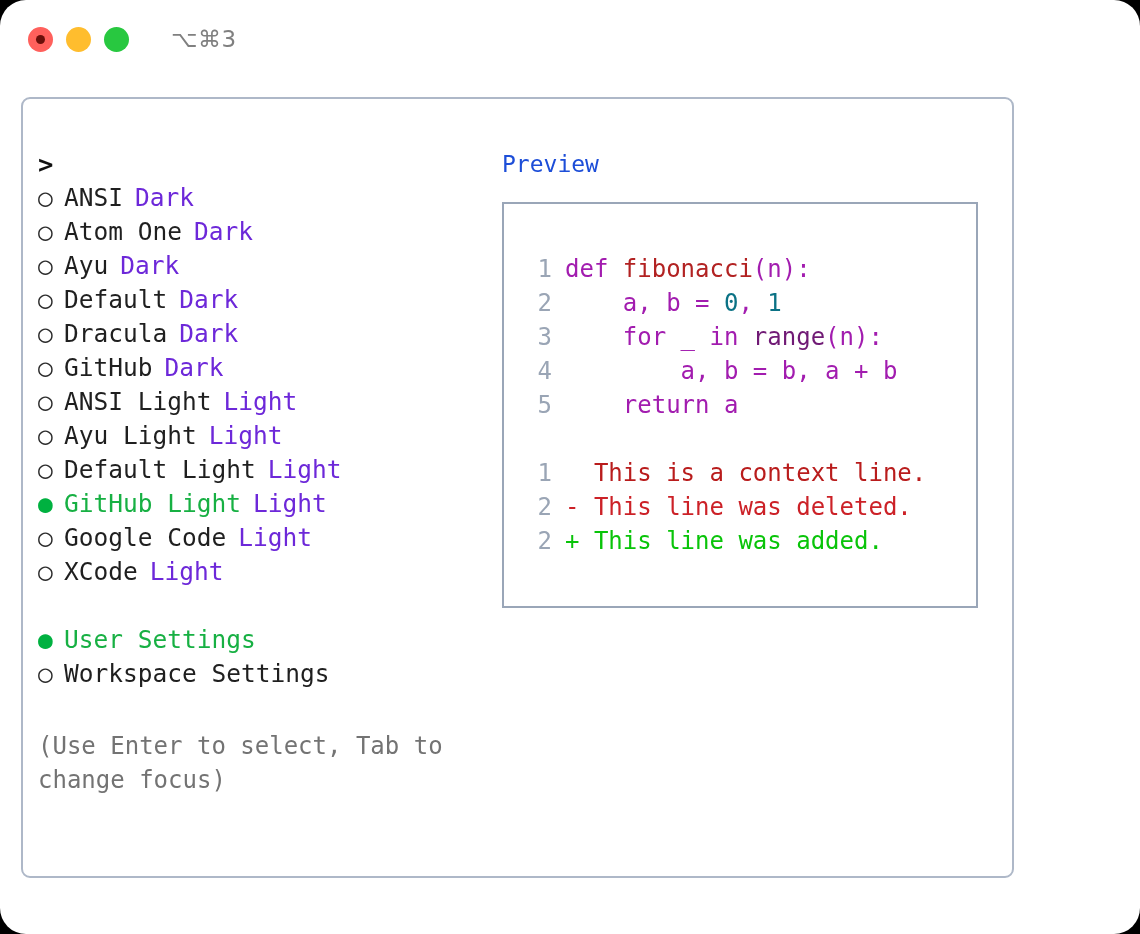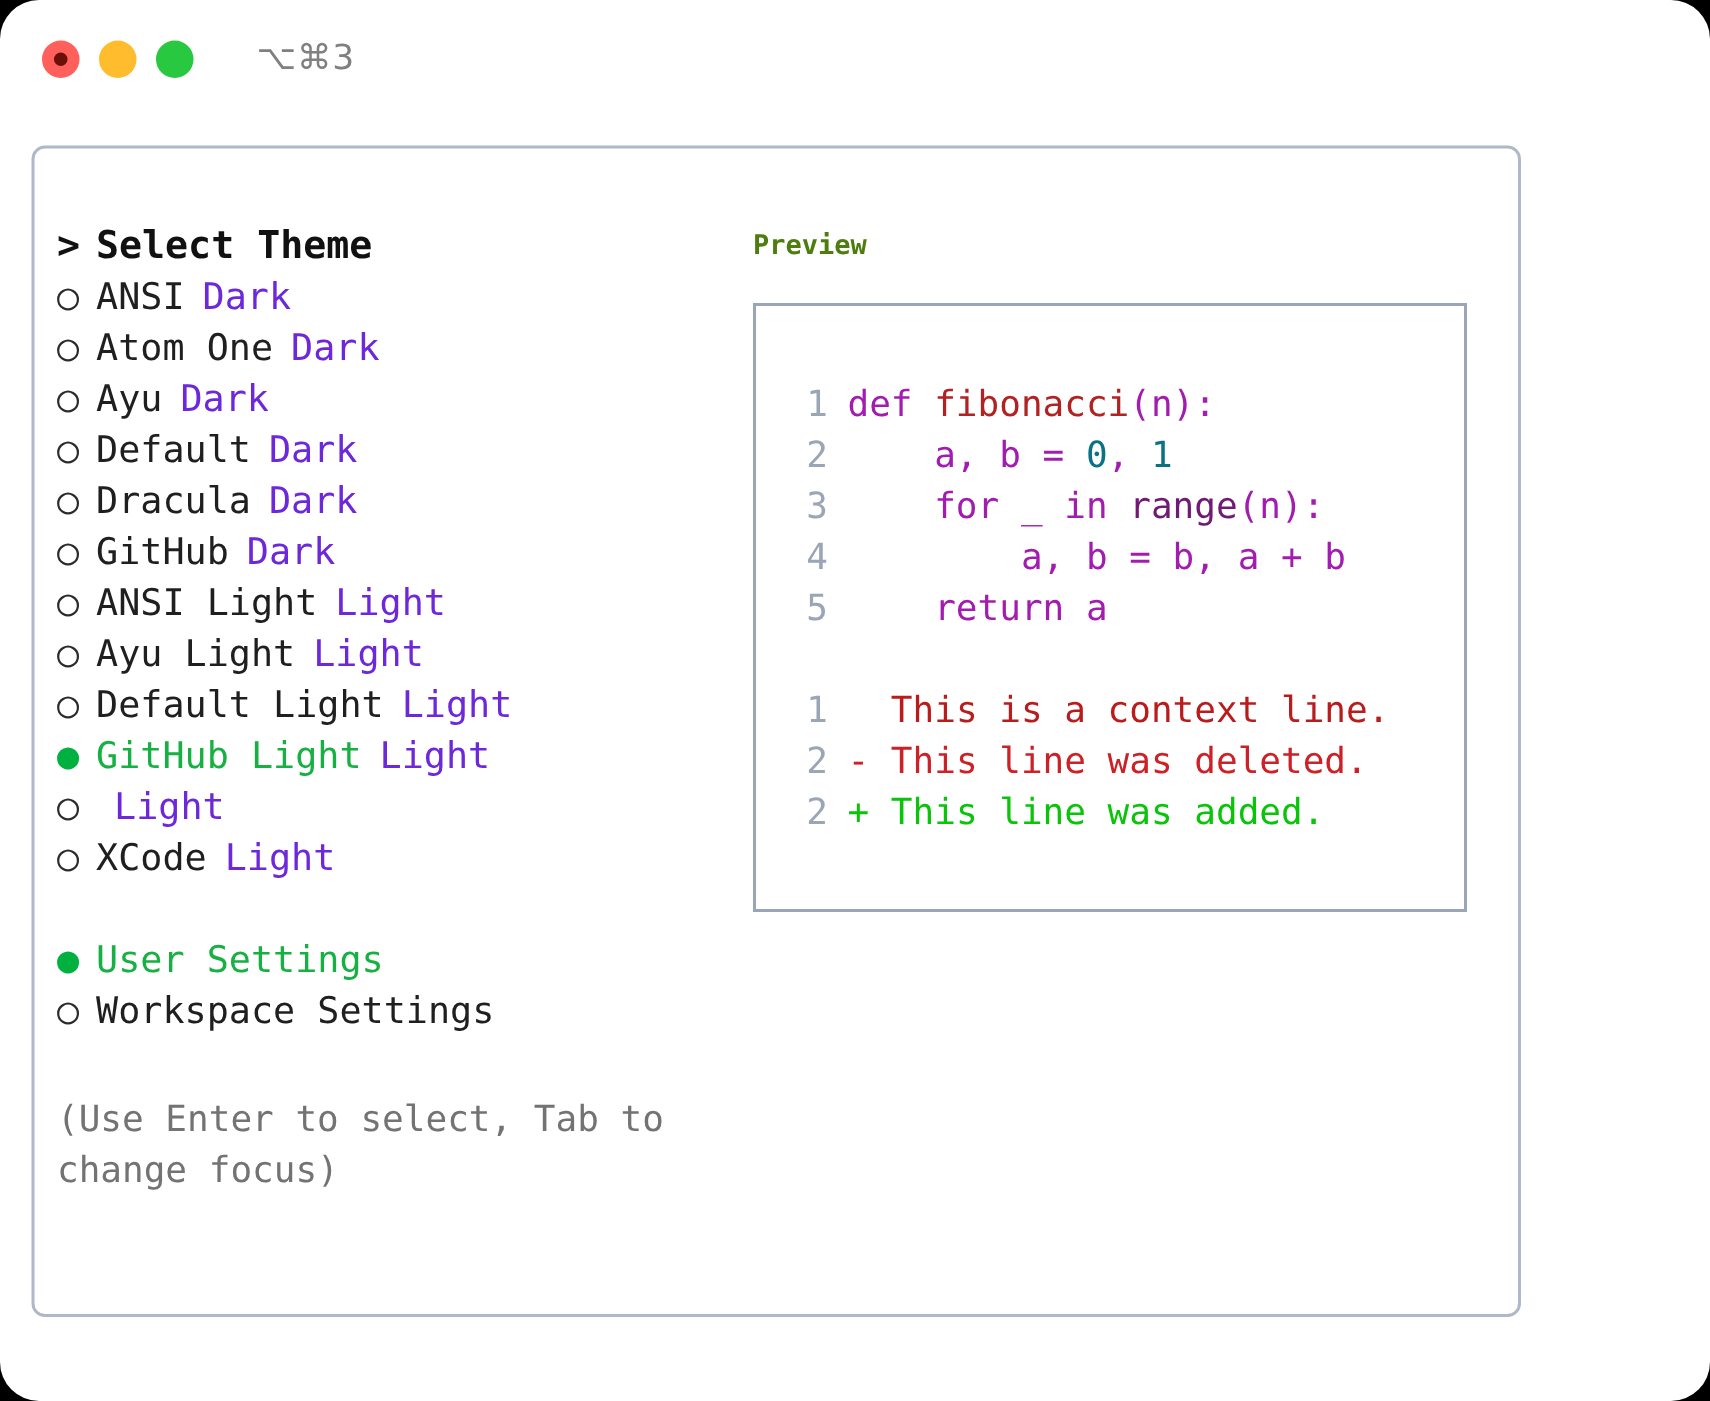--- a/index.html
+++ b/index.html
@@ -136,23 +136,23 @@
   }
 
   
   #right-pane {
     position: absolute;
     left: 479px;
     top: 48px;
     width: 500px;
   }
   #preview-title {
-    font-size: 18px;
-    font-weight: bold;
-    color: #4d7c0f;
+    font-size: 23px;
+    font-weight: normal;
+    color: #1d4ed8;
     line-height: 34px;
     white-space: pre;
   }
   #preview-box {
     margin-top: 21px;
     width: 476px;
     height: 406px;
     border: 2px solid #9aa6b8;
     box-sizing: border-box;
     background: #ffffff;
@@ -197,35 +197,34 @@
     <div id="shortcut">⌥⌘3</div>
   </div>
 
   <div id="card">
     <div id="columns">
 
       <div id="left-pane">
 
         <div class="list-row header-row">
           <span class="marker">&gt;</span>
-          <span>Select Theme</span>
         </div>
 
         <div id="theme-list">
             <div class="list-row"><span class="marker">○</span><span class="row-label">ANSI</span><span class="row-tag">Dark</span></div>
             <div class="list-row"><span class="marker">○</span><span class="row-label">Atom One</span><span class="row-tag">Dark</span></div>
             <div class="list-row"><span class="marker">○</span><span class="row-label">Ayu</span><span class="row-tag">Dark</span></div>
             <div class="list-row"><span class="marker">○</span><span class="row-label">Default</span><span class="row-tag">Dark</span></div>
             <div class="list-row"><span class="marker">○</span><span class="row-label">Dracula</span><span class="row-tag">Dark</span></div>
             <div class="list-row"><span class="marker">○</span><span class="row-label">GitHub</span><span class="row-tag">Dark</span></div>
             <div class="list-row"><span class="marker">○</span><span class="row-label">ANSI Light</span><span class="row-tag">Light</span></div>
             <div class="list-row"><span class="marker">○</span><span class="row-label">Ayu Light</span><span class="row-tag">Light</span></div>
             <div class="list-row"><span class="marker">○</span><span class="row-label">Default Light</span><span class="row-tag">Light</span></div>
             <div class="list-row"><span class="marker selected">●</span><span class="row-label selected">GitHub Light</span><span class="row-tag">Light</span></div>
-            <div class="list-row"><span class="marker">○</span><span class="row-tag">Light</span></div>
+            <div class="list-row"><span class="marker">○</span><span class="row-label">Google Code</span><span class="row-tag">Light</span></div>
             <div class="list-row"><span class="marker">○</span><span class="row-label">XCode</span><span class="row-tag">Light</span></div>
           </div>
 
         <div class="list-row spacer-row"></div>
 
 
         <div id="apply-to-list">
             <div class="list-row"><span class="marker selected">●</span><span class="row-label selected">User Settings</span></div>
             <div class="list-row"><span class="marker">○</span><span class="row-label">Workspace Settings</span></div>
           </div>

